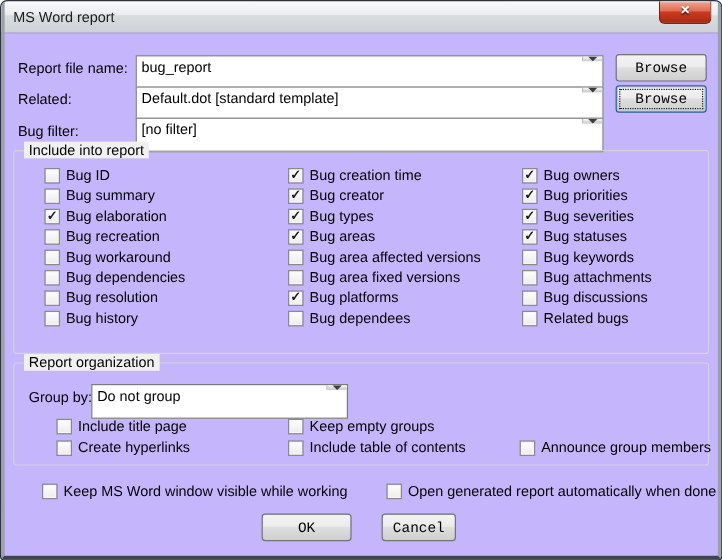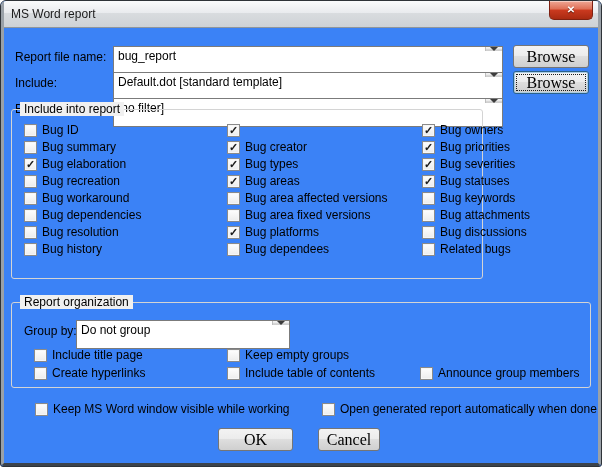--- a/index.html
+++ b/index.html
@@ -1,19 +1,19 @@
 <!DOCTYPE html>
 <html><head>
 <meta charset="utf-8">
 <style>
   * { margin:0; padding:0; box-sizing:border-box; }
   html,body { background:#ffffff; font-family:"Liberation Sans", sans-serif; }
   .window {
     position:relative; width:602px; height:467px;
-    background:#3b82f6;
+    background:#c4b5fd;
     border:1px solid #2e3338;
     border-radius:6px 6px 3px 3px;
     overflow:hidden;
     cursor:default;
     -webkit-user-select:none; user-select:none;
   }
   .frame {
     position:absolute; inset:0; pointer-events:none; z-index:50;
     border:3px solid #9aa1a8; border-top:none;
     border-bottom-color:#3c434b;
@@ -55,38 +55,38 @@
     flex:0 0 17px; display:flex; align-items:center; justify-content:center;
     background:linear-gradient(#f4f4f4, #e9e9e9 45%, #dadada 50%, #cccccc);
     border-left:1px solid #bdbdbd;
   }
   .tri {
     width:0; height:0; display:block;
     border-left:4px solid transparent; border-right:4px solid transparent;
     border-top:4px solid #3c3c3c;
   }
   .btn {
-    position:absolute; height:23px; font-size:16px; color:#000;
-    font-family:Liberation Serif, serif;
+    position:absolute; height:23px; font-size:12px; color:#000;
+    font-family:Liberation Mono, monospace;
     background:linear-gradient(#f3f3f3, #ececec 45%, #dedede 50%, #cfcfcf);
     border:1px solid #757575; border-radius:3px;
   }
   .btn.focus {
     border-color:#2c628b;
     box-shadow:inset 0 0 0 1px #a9cbe2;
     outline:1px dotted #1c1c1c; outline-offset:-4px;
   }
   .group {
     position:absolute; border:1px solid #d4d4d4; border-radius:3px;
   }
   .group-title {
     position:absolute; top:-8px; left:8px; background:#f0f0f0;
     padding:0 4px; font-size:12px; color:#000; white-space:nowrap;
   }
-  .col { position:absolute; display:flex; flex-direction:column; gap:4px; }
+  .col { position:absolute; display:flex; flex-direction:column; gap:4px;margin-left:13px; }
   .col.org { gap:5px; }
   .row-host { position:absolute; display:flex; flex-direction:row;padding-left:16px; }
   .row-host .cbitem:first-child { width:287px; }
   .cbitem {
     display:flex; align-items:center; gap:5px; height:13px;
     font-size:12px; color:#000; white-space:nowrap;
   }
   .cb {
     flex:0 0 13px; width:13px; height:13px;
     border:1px solid #8a8a8a;
@@ -111,38 +111,38 @@
 
   <span class="lbl" style="left:14px; top:49px">Report file name:</span>
   <div class="combo" style="left:112px; top:45px; width:390px">
     <span class="combo-text">bug_report</span>
     <span class="combo-arrow">
         <i class="tri"></i>
       </span>
   </div>
   <button class="btn" style="left:512px; top:44px; width:76px">Browse</button>
 
-  <span class="lbl" style="left:14px; top:75px">Include:</span>
+  <span class="lbl" style="left:14px; top:75px">Related:</span>
   <div class="combo" style="left:112px; top:71px; width:390px">
     <span class="combo-text">Default.dot [standard template]</span>
     <span class="combo-arrow">
         <i class="tri"></i>
       </span>
   </div>
   <button class="btn focus" style="left:512px; top:70px; width:76px">Browse</button>
 
   <span class="lbl" style="left:14px; top:101px">Bug filter:</span>
   <div class="combo" style="left:112px; top:97px; width:390px">
     <span class="combo-text">[no filter]</span>
     <span class="combo-arrow">
         <i class="tri"></i>
       </span>
   </div>
 
-  <div class="group" style="left:10px; top:108px; width:472px; height:170px">
+  <div class="group" style="left:10px; top:124px; width:580px; height:170px">
     <span class="group-title">Include into report</span>
     <div class="col" style="left:12px;  top:14px">
         <span class="cbitem">
           <span class="cb"></span>
           <span class="cbl">Bug ID</span>
         </span>
         <span class="cbitem">
           <span class="cb"></span>
           <span class="cbl">Bug summary</span>
         </span>
@@ -167,20 +167,21 @@
           <span class="cbl">Bug resolution</span>
         </span>
         <span class="cbitem">
           <span class="cb"></span>
           <span class="cbl">Bug history</span>
         </span>
       </div>
     <div class="col" style="left:215px; top:14px">
         <span class="cbitem">
           <span class="cb checked">✓</span>
+          <span class="cbl">Bug creation time</span>
         </span>
         <span class="cbitem">
           <span class="cb checked">✓</span>
           <span class="cbl">Bug creator</span>
         </span>
         <span class="cbitem">
           <span class="cb checked">✓</span>
           <span class="cbl">Bug types</span>
         </span>
         <span class="cbitem">

